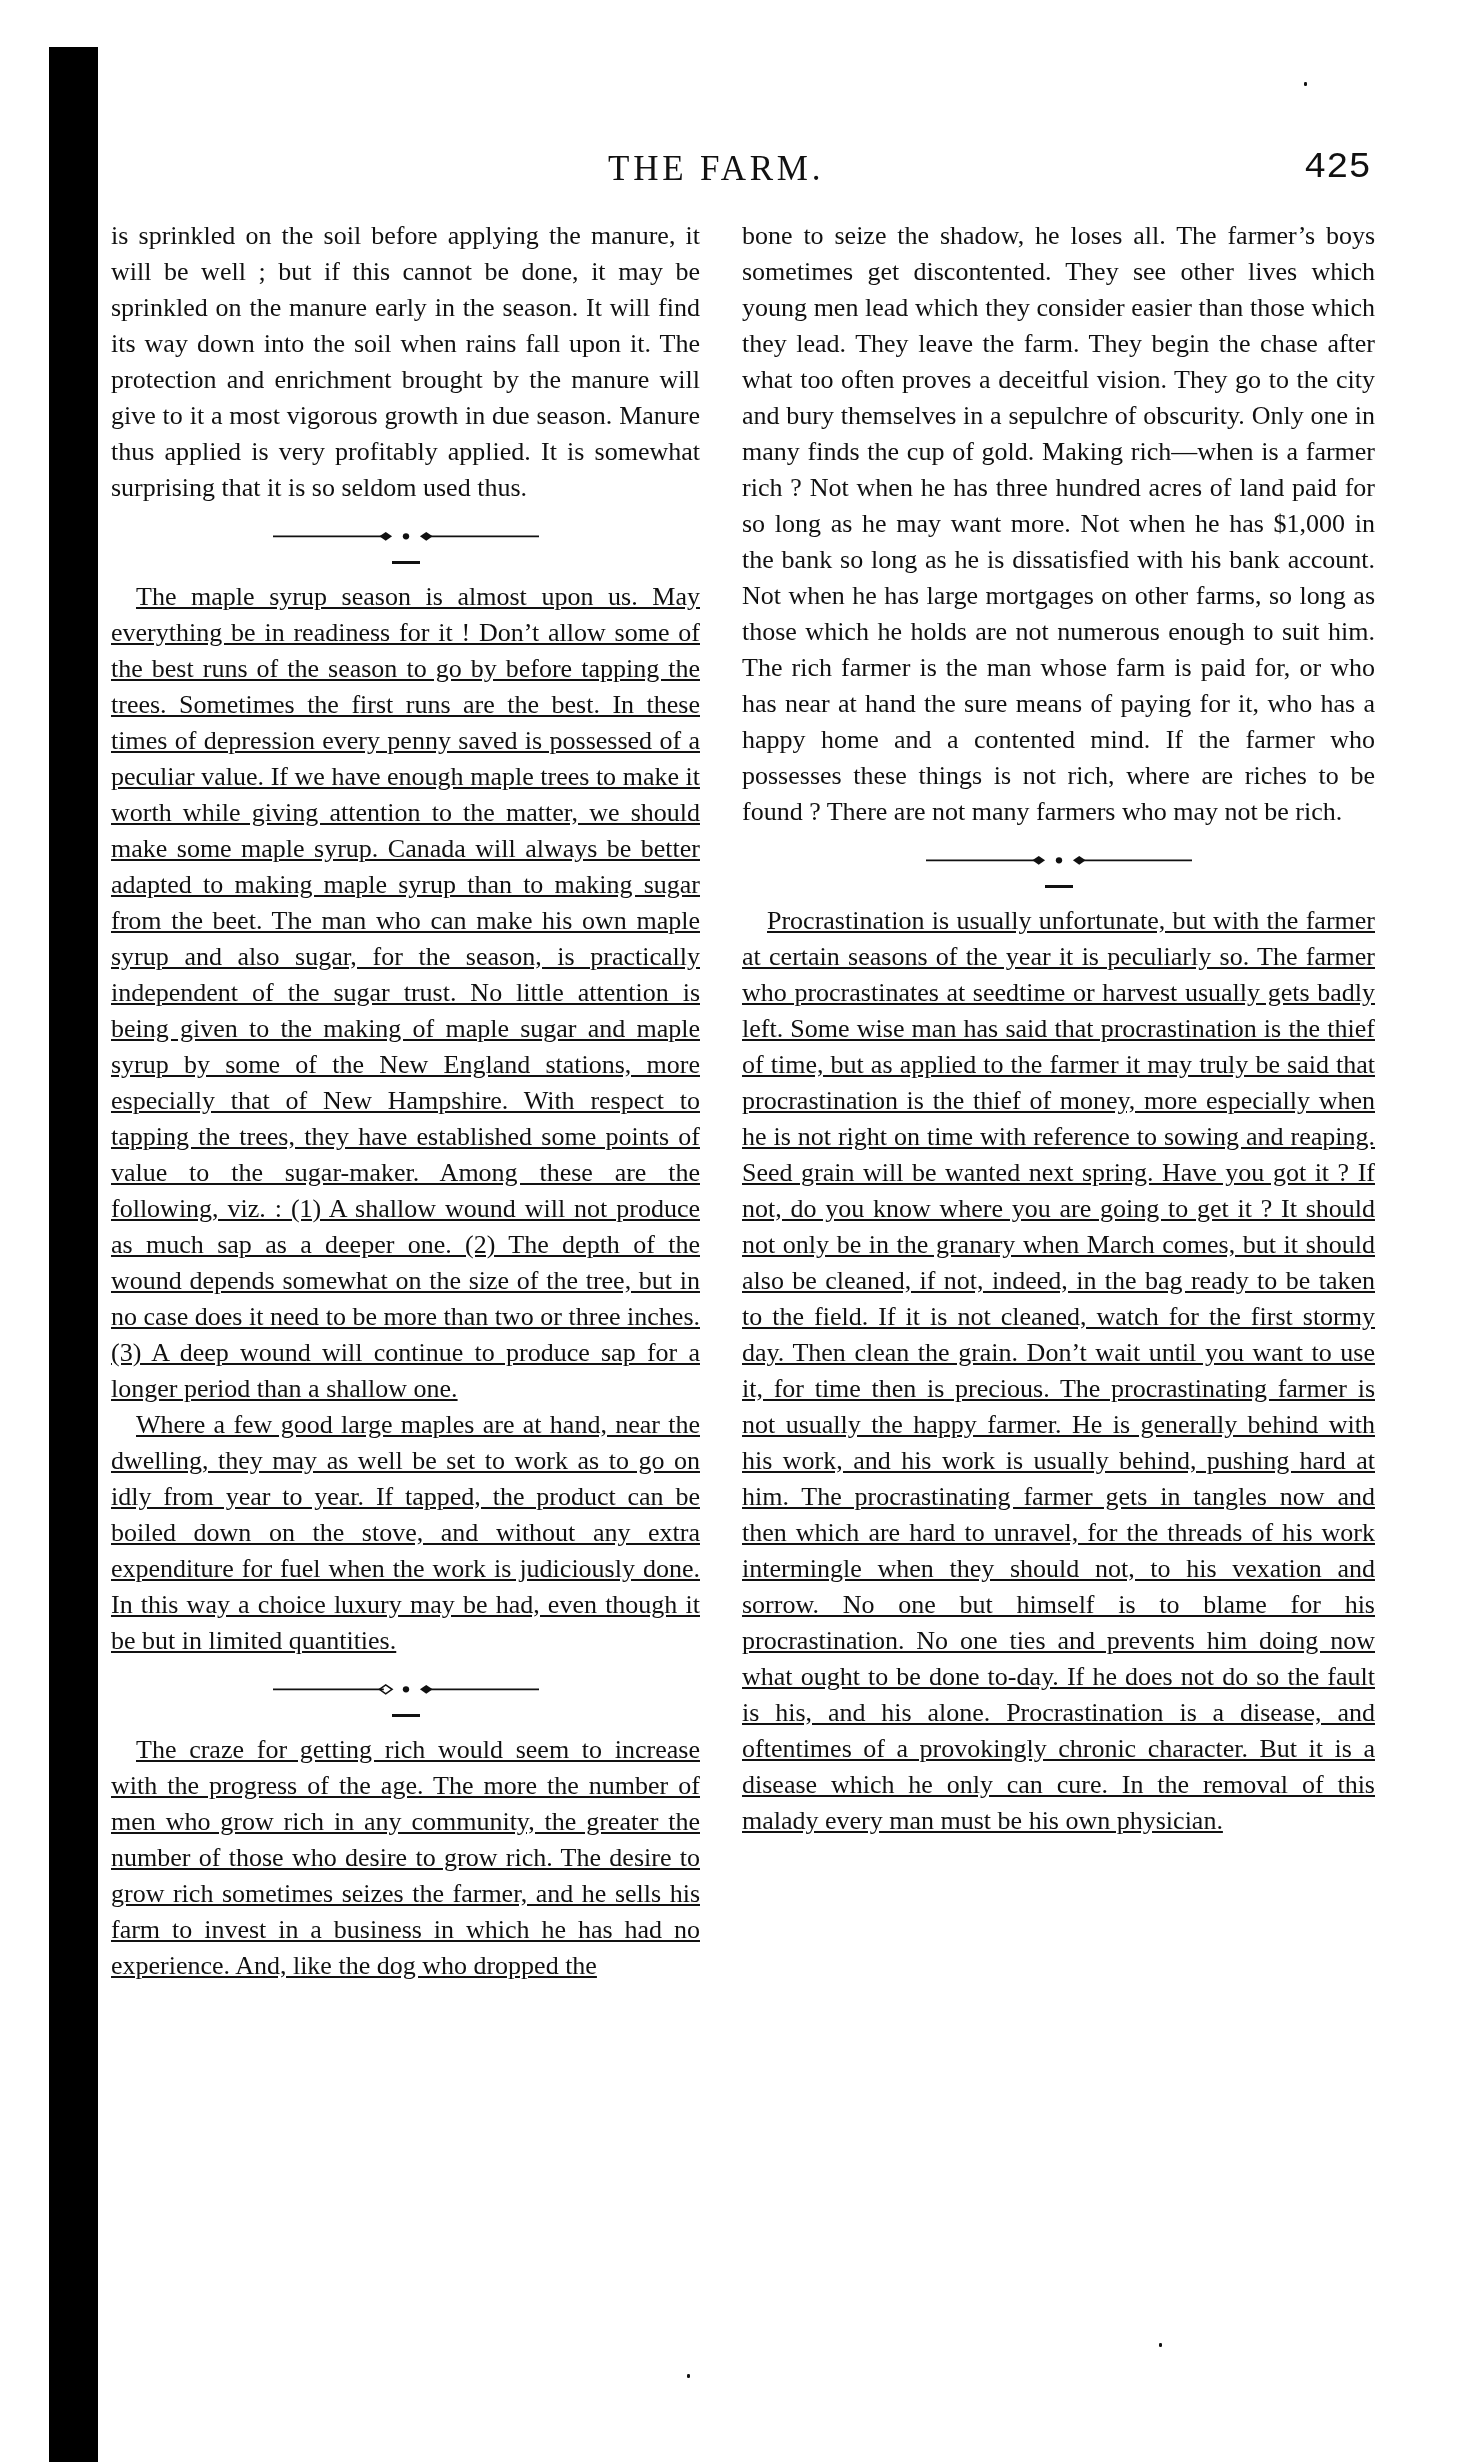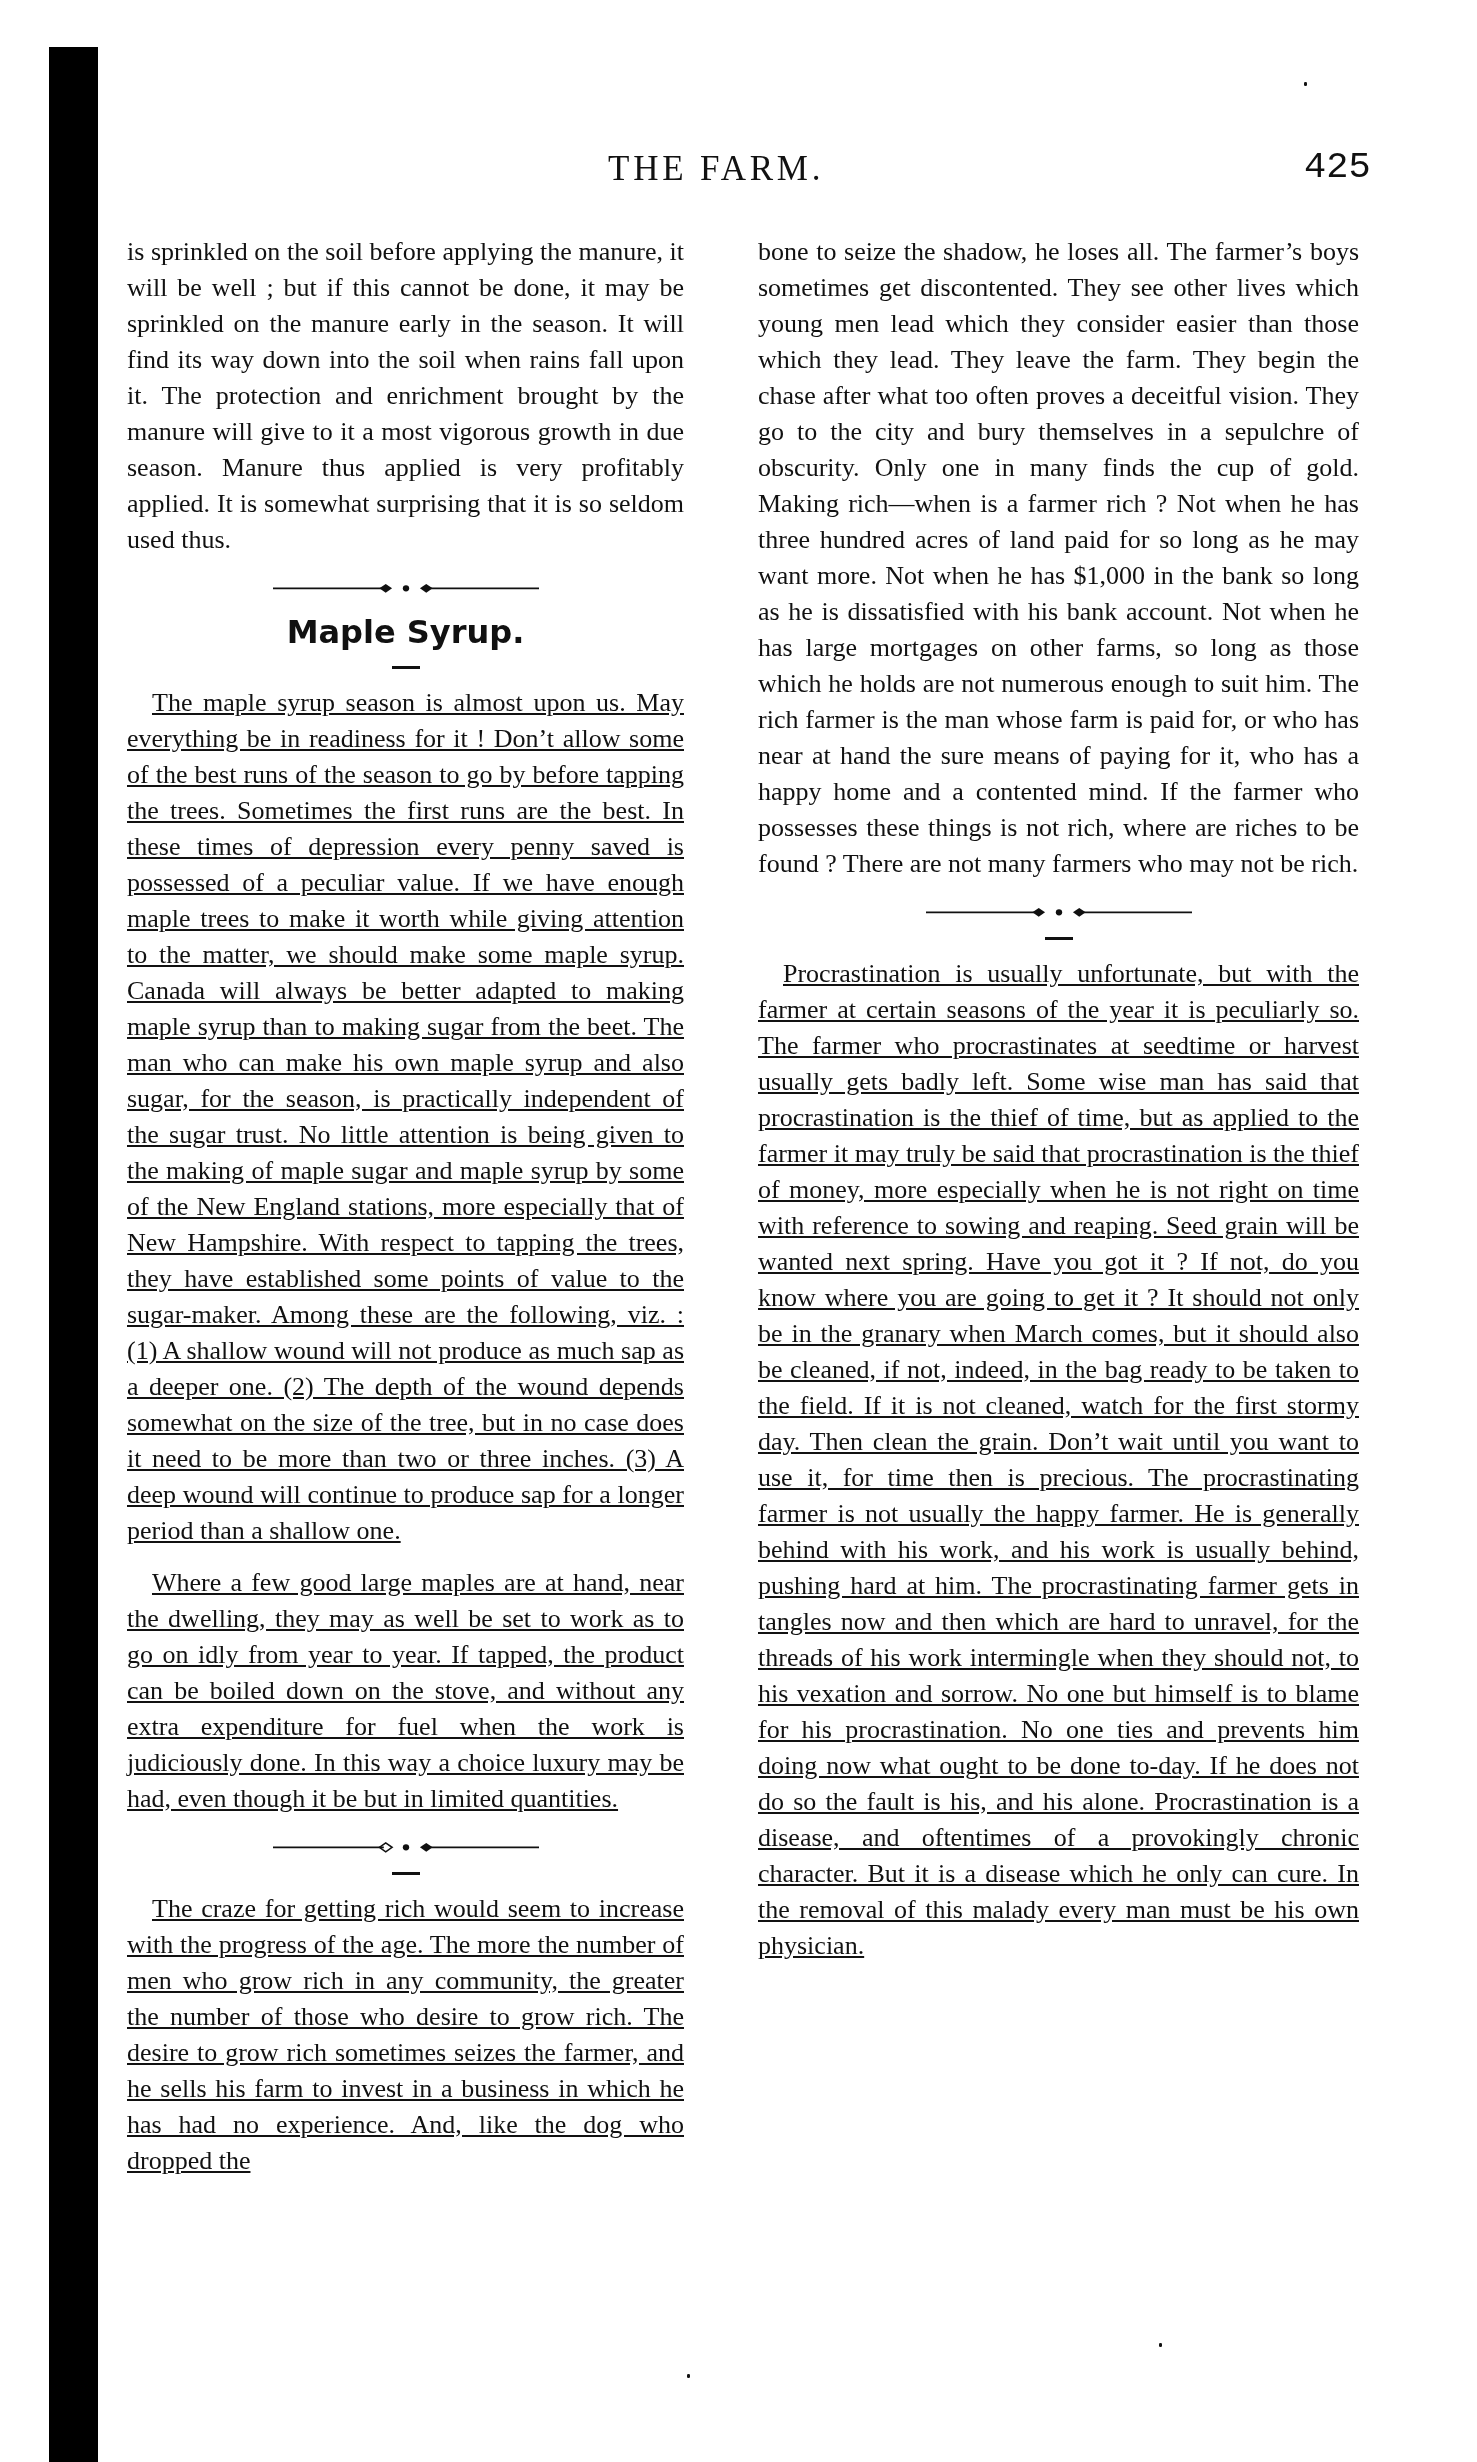--- a/index.html
+++ b/index.html
@@ -47,21 +47,21 @@
     }
     .col-left {
       left: 111px;
       width: 589px;
     }
     .col-right {
       left: 742px;
       width: 633px;
     }
     .para {
-      margin: 16px;
+      margin: 0;
       text-indent: 0;
     }
     .para.indent {
       text-indent: 25px;
       text-decoration: underline;
     }
     .divider {
       height: 25px;
       display: flex;
       align-items: center;
@@ -107,21 +107,20 @@
   <div class="divider">
     <svg width="266" height="12.7" viewBox="0 0 420 20">
       <line x1="0" y1="10" x2="175" y2="10" stroke="#111" stroke-width="3"></line>
       <polygon points="168,10 178,3 188,10 178,17" fill="#111"></polygon>
       <circle cx="210" cy="10" r="5" fill="#111"></circle>
       <polygon points="232,10 242,3 252,10 242,17" fill="#111"></polygon>
       <line x1="245" y1="10" x2="420" y2="10" stroke="#111" stroke-width="3"></line>
     </svg>
   </div>
 
-  <h2 class="section-title">Maple Syrup.</h2>
   <div class="title-dash"></div>
   <p class="para indent">The maple syrup season is almost upon us. May everything be in readiness for it ! Don’t allow some of the best runs of the season to go by before tapping the trees. Sometimes the first runs are the best. In these times of depression every penny saved is possessed of a peculiar value. If we have enough maple trees to make it worth while giving attention to the matter, we should make some maple syrup. Canada will always be better adapted to making maple syrup than to making sugar from the beet. The man who can make his own maple syrup and also sugar, for the season, is practically independent of the sugar trust. No little attention is being given to the making of maple sugar and maple syrup by some of the New England stations, more especially that of New Hampshire. With respect to tapping the trees, they have established some points of value to the sugar-maker. Among these are the following, viz. : (1) A shallow wound will not produce as much sap as a deeper one. (2) The depth of the wound depends somewhat on the size of the tree, but in no case does it need to be more than two or three inches. (3) A deep wound will continue to produce sap for a longer period than a shallow one.</p>
   <p class="para indent">Where a few good large maples are at hand, near the dwelling, they may as well be set to work as to go on idly from year to year. If tapped, the product can be boiled down on the stove, and without any extra expenditure for fuel when the work is judiciously done. In this way a choice luxury may be had, even though it be but in limited quantities.</p>
 
   <div class="divider">
     <svg width="266" height="12.7" viewBox="0 0 420 20">
       <line x1="0" y1="10" x2="175" y2="10" stroke="#111" stroke-width="3"></line>
       <polygon points="168,10 178,3 188,10 178,17" fill="none" stroke="#111" stroke-width="2.5"></polygon>
       <circle cx="210" cy="10" r="5" fill="#111"></circle>
       <polygon points="232,10 242,3 252,10 242,17" fill="#111"></polygon>

